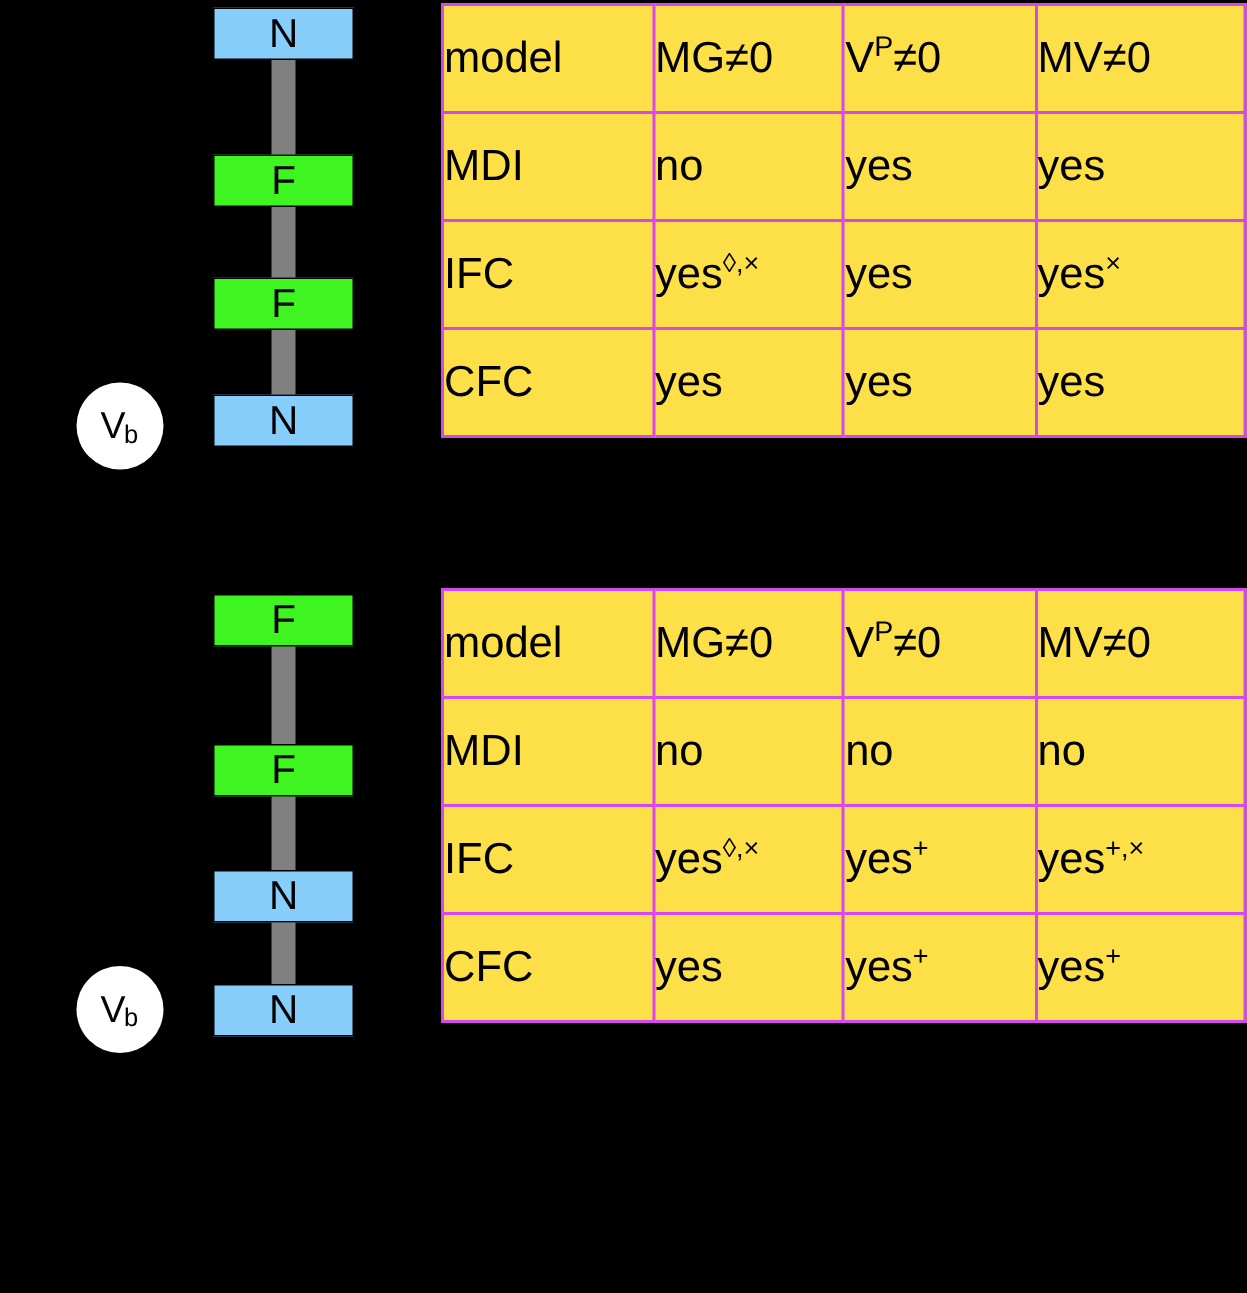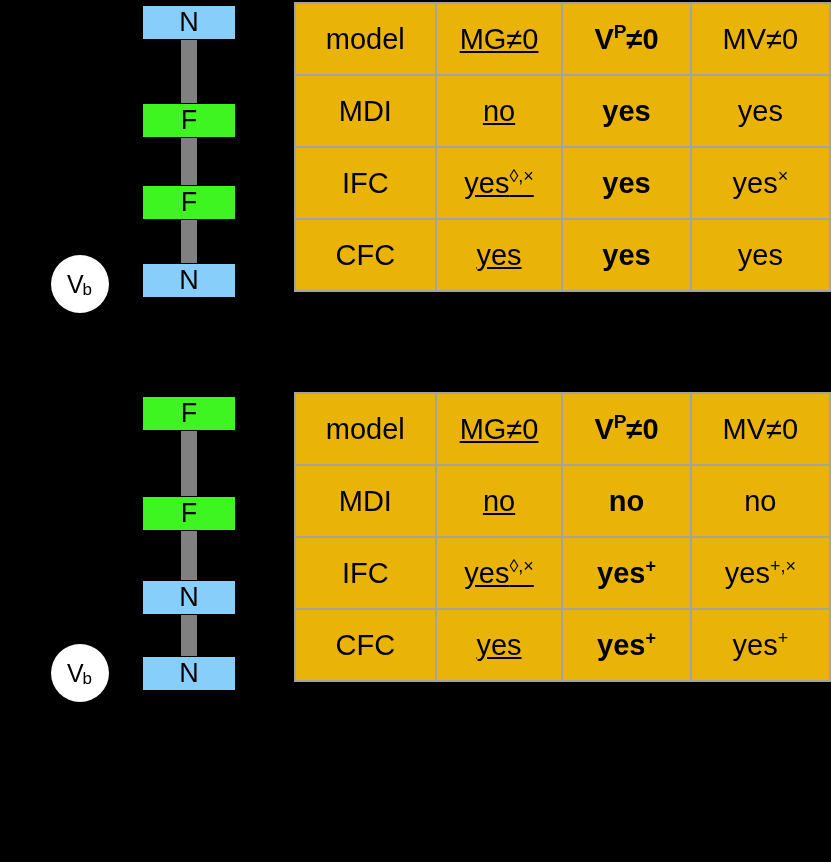--- a/index.html
+++ b/index.html
@@ -71,34 +71,33 @@
   }
 
   
   table.spec-table {
     position: absolute;
     border-collapse: collapse;
     background: #FFFFFF;
     table-layout: fixed;
   }
   table.spec-table td {
-    border: 2px solid #a3a3a3;
-    background: #eab308;
+    border: 2px solid #d946ef;
+    background: #fde047;
     color: #000000;
-    text-align: center;
     vertical-align: middle;
     font-size: 29px;
     font-family: "Liberation Sans", sans-serif;
     height: 70px;
     padding: 0;
     white-space: nowrap;
   }
   table.spec-table td.c0 { width: 148px; }
-  table.spec-table td.c1 { width: 132px; text-decoration: underline; }
-  table.spec-table td.c2 { width: 136px; font-weight: bold; }
+  table.spec-table td.c1 { width: 132px; }
+  table.spec-table td.c2 { width: 136px; }
   table.spec-table td.c3 { width: 147px; }
 
   sup.marker {
     font-size: 18px;
     vertical-align: super;
     line-height: 0;
   }
   sup.inline-p {
     font-size: 19px;
     vertical-align: super;

